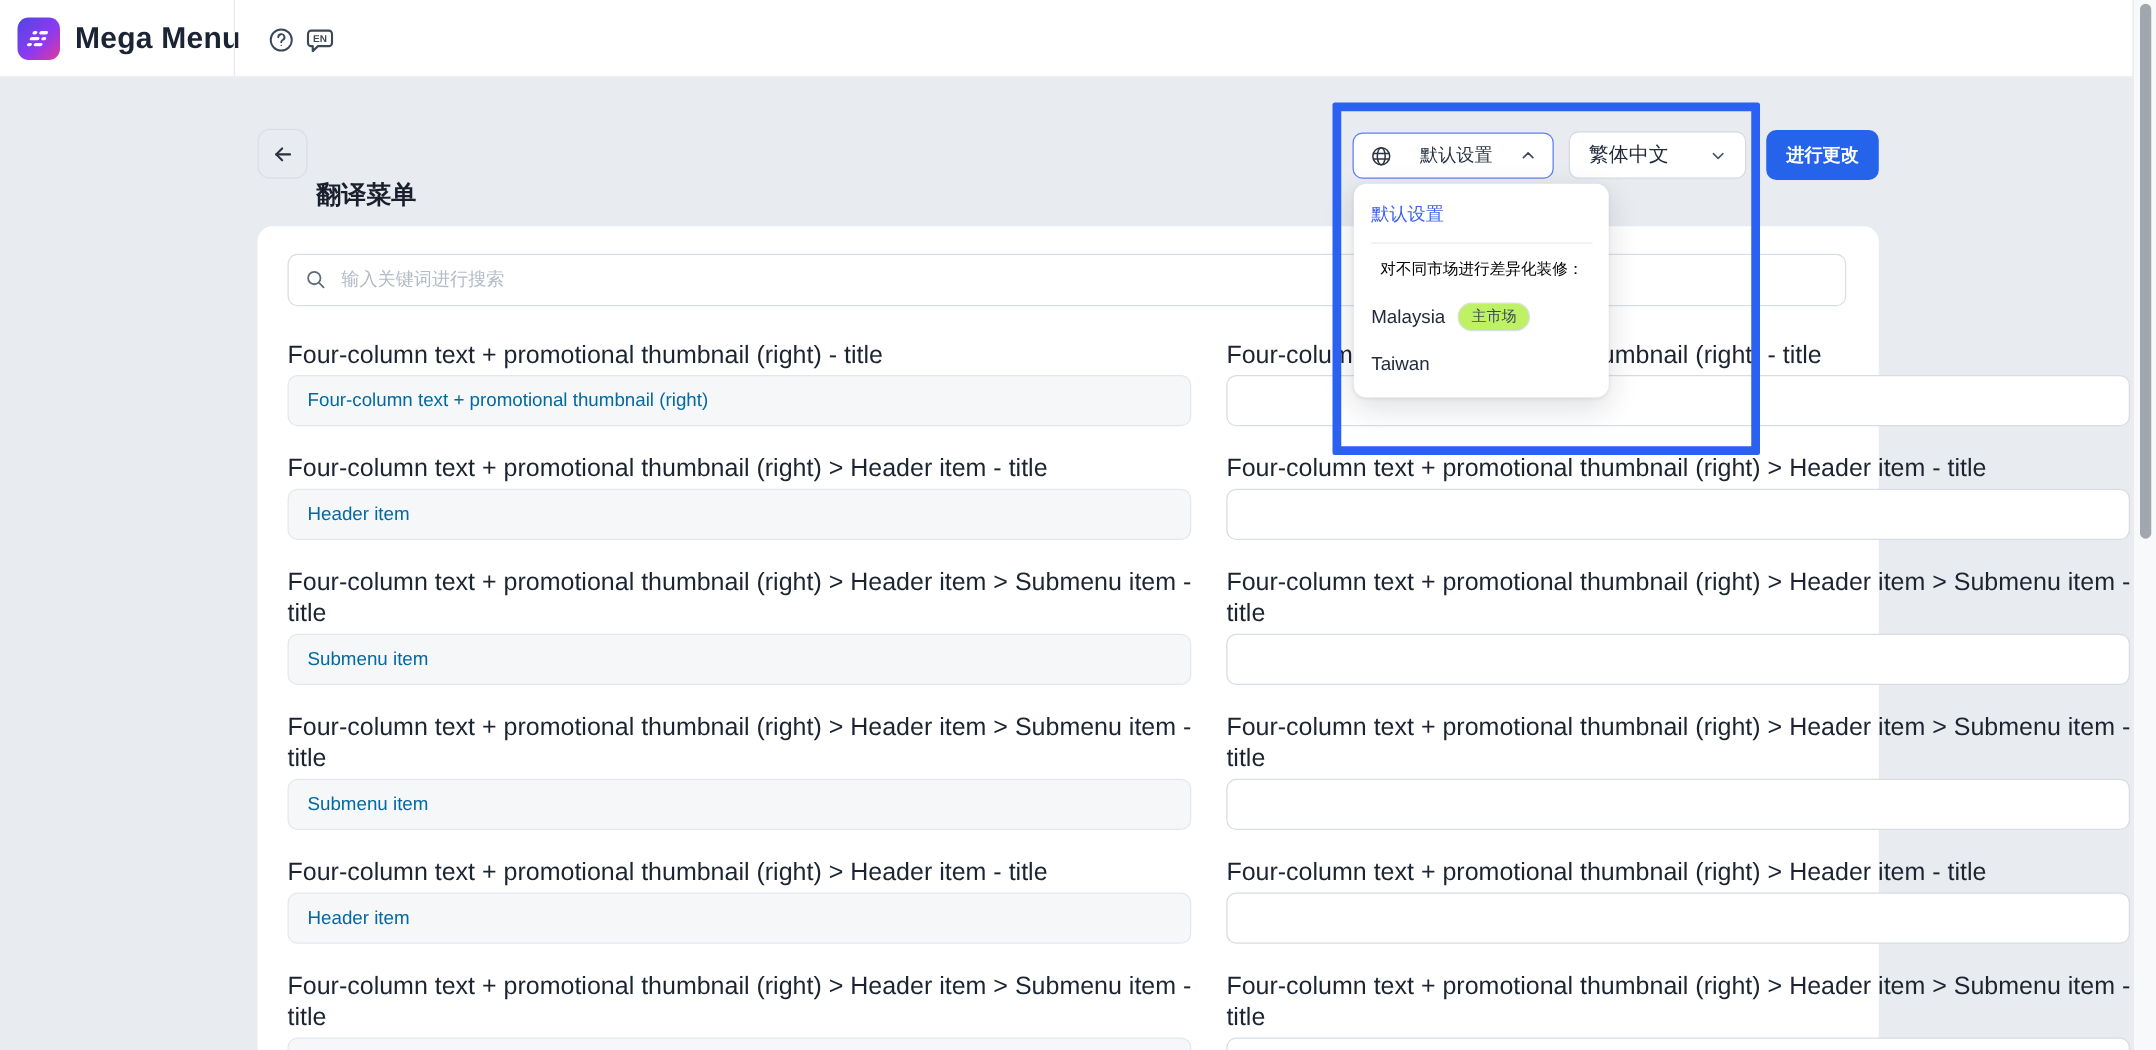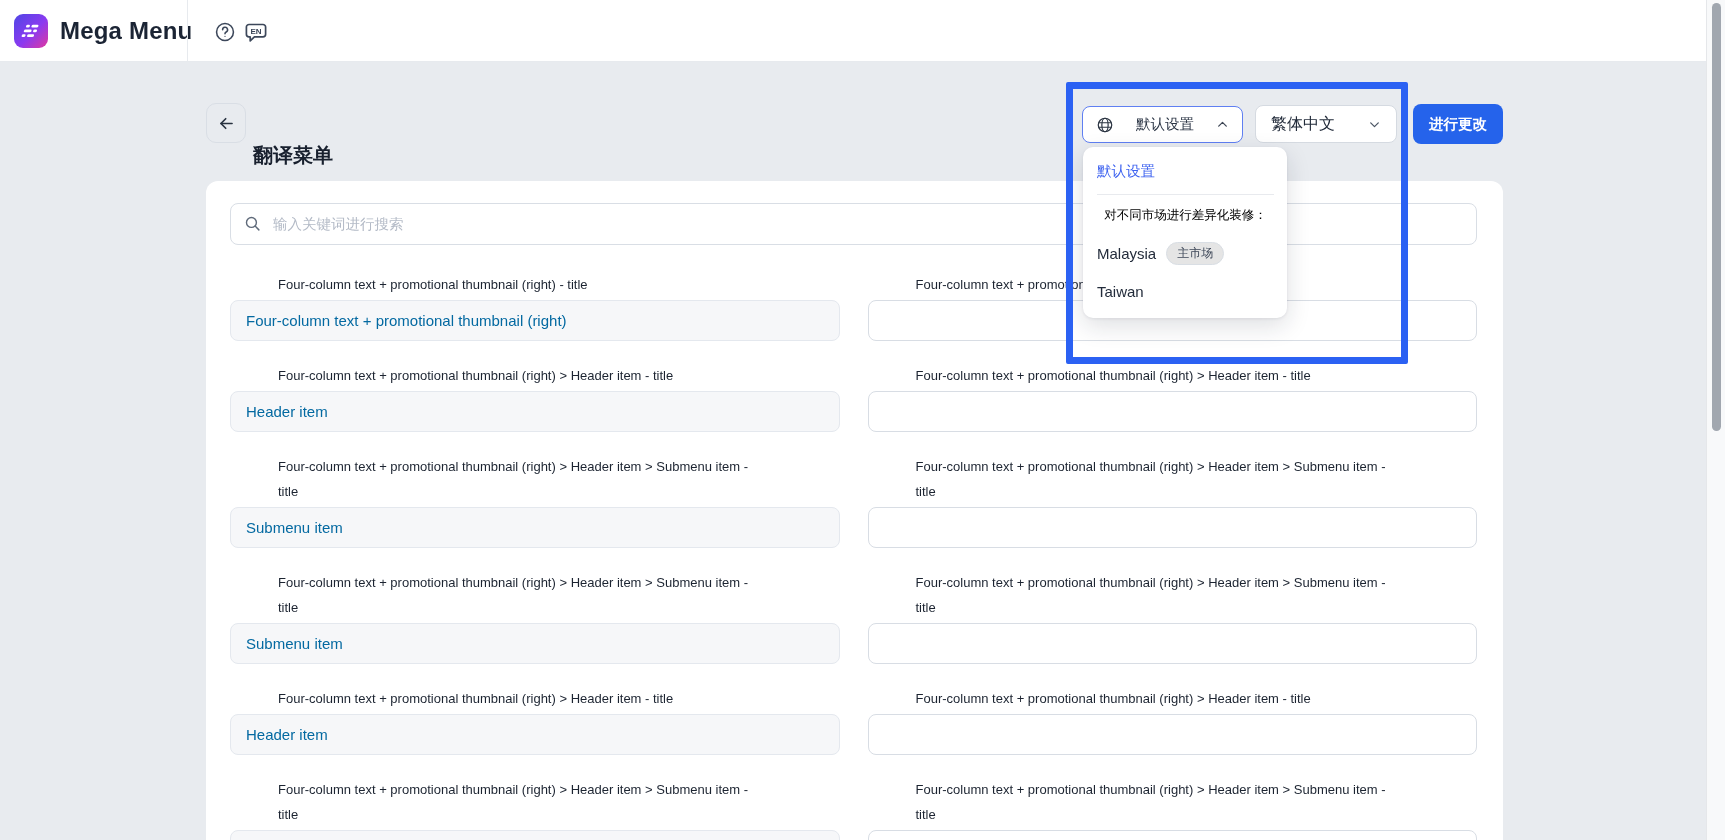--- a/index.html
+++ b/index.html
@@ -41,35 +41,35 @@
   .card{position:absolute;left:206px;top:181px;width:1297px;height:700px;background:#fff;border-radius:12px;
         box-sizing:border-box;padding:22px 26px 0 24px;}
   .searchbox{position:relative;width:100%;height:47px;}
   .searchbox input{width:100%;height:42px;box-sizing:border-box;border:1px solid #d9dee5;border-radius:8px;
         padding:0 14px 0 42px;font-size:14.5px;color:#2a3342;background:#fff;outline:none;
         font-family:"Liberation Sans","DejaVu Sans",sans-serif;}
   .searchbox input::placeholder{color:#b4bbc7;}
   .search-ico{position:absolute;left:14px;top:12px;}
 
   .fields-grid{margin-top:22px;display:grid;grid-template-columns:1fr 1fr;column-gap:28px;row-gap:22px;}
-  .field-label{font-size:13px;line-height:25px;color:#1c2431;margin-bottom:3px;margin-left:48px;}
+  .field-label{font-size:20px;line-height:25px;color:#1c2431;margin-bottom:3px;}
   .field-label .lbl-line{display:block;white-space:nowrap;}
   .field-input{width:100%;height:41px;box-sizing:border-box;border-radius:8px;padding:0 15px;font-size:15px;outline:none;
         font-family:"Liberation Sans","DejaVu Sans",sans-serif;}
   .field-input.source{background:#f6f7f9;border:1px solid #e4e8ee;color:#0369a1;}
   .field-input.target{background:#fff;border:1px solid #d8dde4;color:#2a3342;}
 
   
   .market-panel{position:absolute;left:1083px;top:147px;width:204px;box-sizing:border-box;background:#fff;border-radius:10px;
         box-shadow:0 8px 24px rgba(20,30,50,.14),0 1px 3px rgba(20,30,50,.08);padding:15px 13px 18px 14px;z-index:40;}
   .panel-default{font-size:14.5px;color:#3e63f0;cursor:pointer;}
   .panel-divider{height:1px;background:#e8eaee;margin:13px 0 12px 0;}
   .panel-hint{font-size:12.5px;color:#000000;white-space:nowrap;text-align:center;}
   .panel-market{margin-top:18px;display:flex;align-items:center;font-size:15px;color:#232c3b;cursor:pointer;}
-  .market-badge{margin-left:10px;padding:2px 10px;border-radius:999px;background:#e5e5e5;border:1px solid #d9dee4;
+  .market-badge{margin-left:10px;padding:2px 10px;border-radius:999px;background:#bef264;border:1px solid #d9dee4;
         font-size:12px;color:#3e4859;}
   .market-badge:empty{display:none;}
 
   
   .annotation{position:absolute;left:1066px;top:82px;width:342px;height:282px;box-sizing:border-box;
         border:7px solid #2b61f3;border-radius:2px;z-index:60;pointer-events:none;}
 
   
   .scroll-track{position:absolute;right:0;top:0;width:19px;height:840px;background:#f8f9fa;border-left:1px solid #e5e7ea;box-sizing:border-box;z-index:70;}
   .scroll-thumb{position:absolute;left:5px;top:3px;width:9px;height:428px;border-radius:5px;background:#a1a7af;}

